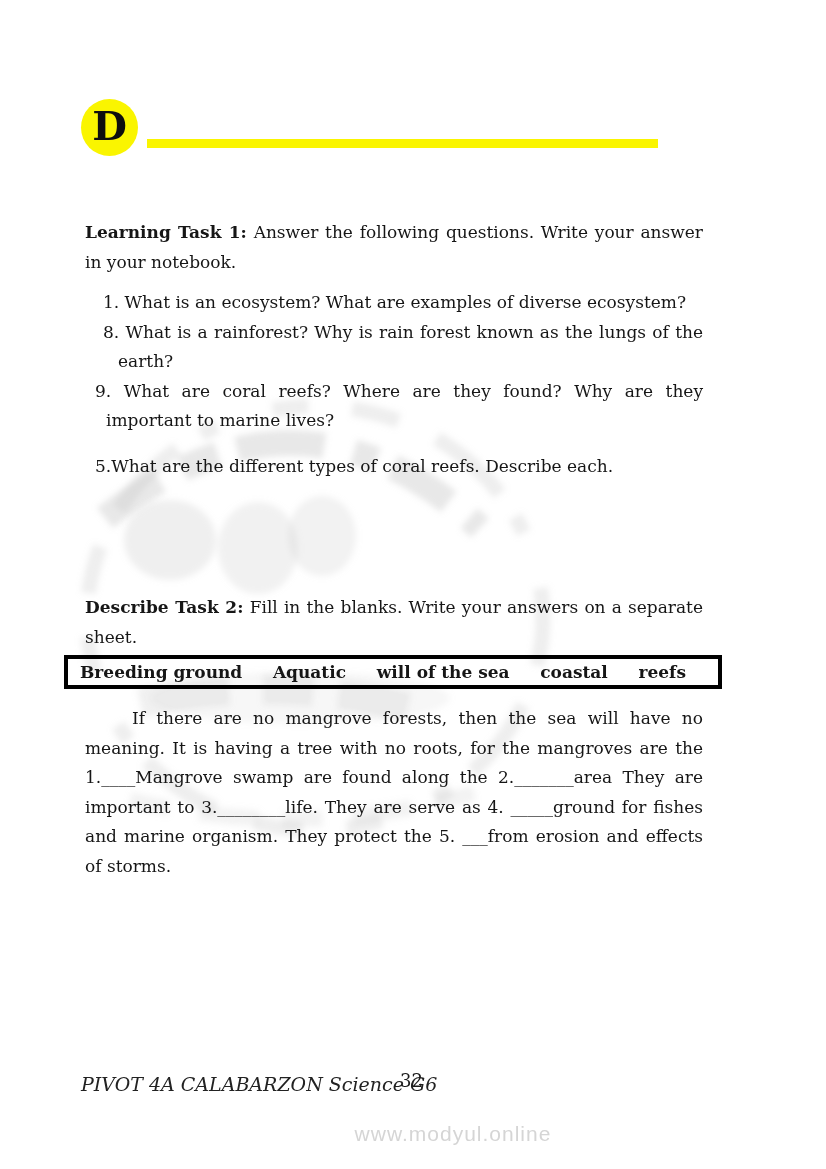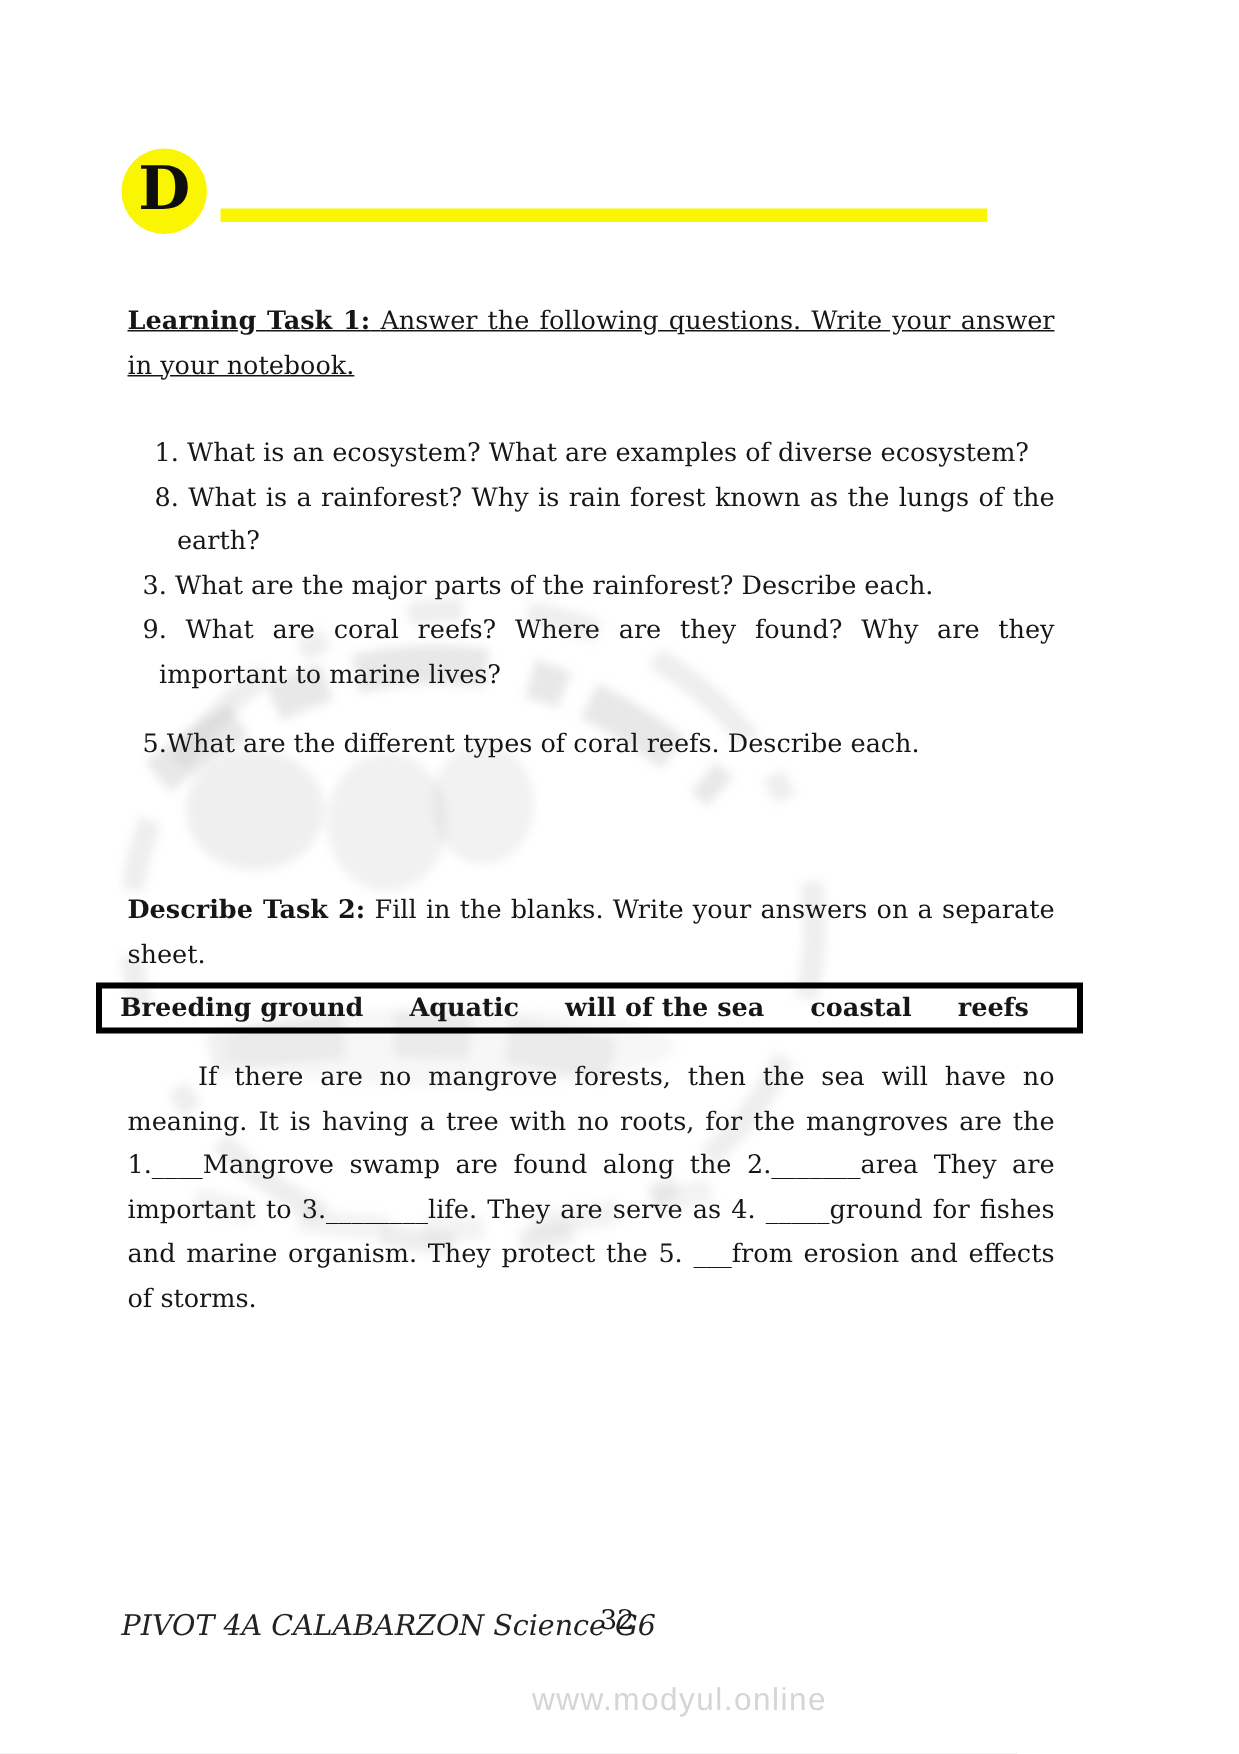--- a/index.html
+++ b/index.html
@@ -47,21 +47,21 @@
   }
   .para {
     position: absolute;
     left: 85px;
     width: 618px;
     margin: 0;
     text-align: justify;
     font-size: 17px;
     line-height: 29.5px;
   }
-  .task1 { top: 200px; text-decoration: underline; }
+  .task1 { top: 218px; }
   .task2 { top: 593px; }
   .para b { font-weight: bold; }
   .questions {
     position: absolute;
     left: 85px;
     top: 288px;
     width: 618px;
     font-size: 17px;
     line-height: 29.6px;
   }
@@ -156,21 +156,20 @@
   <div class="rule"></div>
 
   <p class="para task1">
     <b>Learning Task 1:</b>
     <span>Answer the following questions. Write your answer in your notebook.</span>
   </p>
 
   <div class="questions">
     <div class="q q1">1. What is an ecosystem? What are examples of diverse ecosystem?</div>
     <div class="q q2">8. What is a rainforest? Why is rain forest known as the lungs of the earth?</div>
-    <div class="q q3">3. What are the major parts of the rainforest? Describe each.</div>
     <div class="q q4">9. What are coral reefs? Where are they found? Why are they important to marine lives?</div>
     <div class="q q5">5.What are the different types of coral reefs. Describe each.</div>
   </div>
 
   <p class="para task2">
     <b>Describe Task 2:</b>
     <span>Fill in the blanks. Write your answers on a separate sheet.</span>
   </p>
 
   <div class="wordbank">

